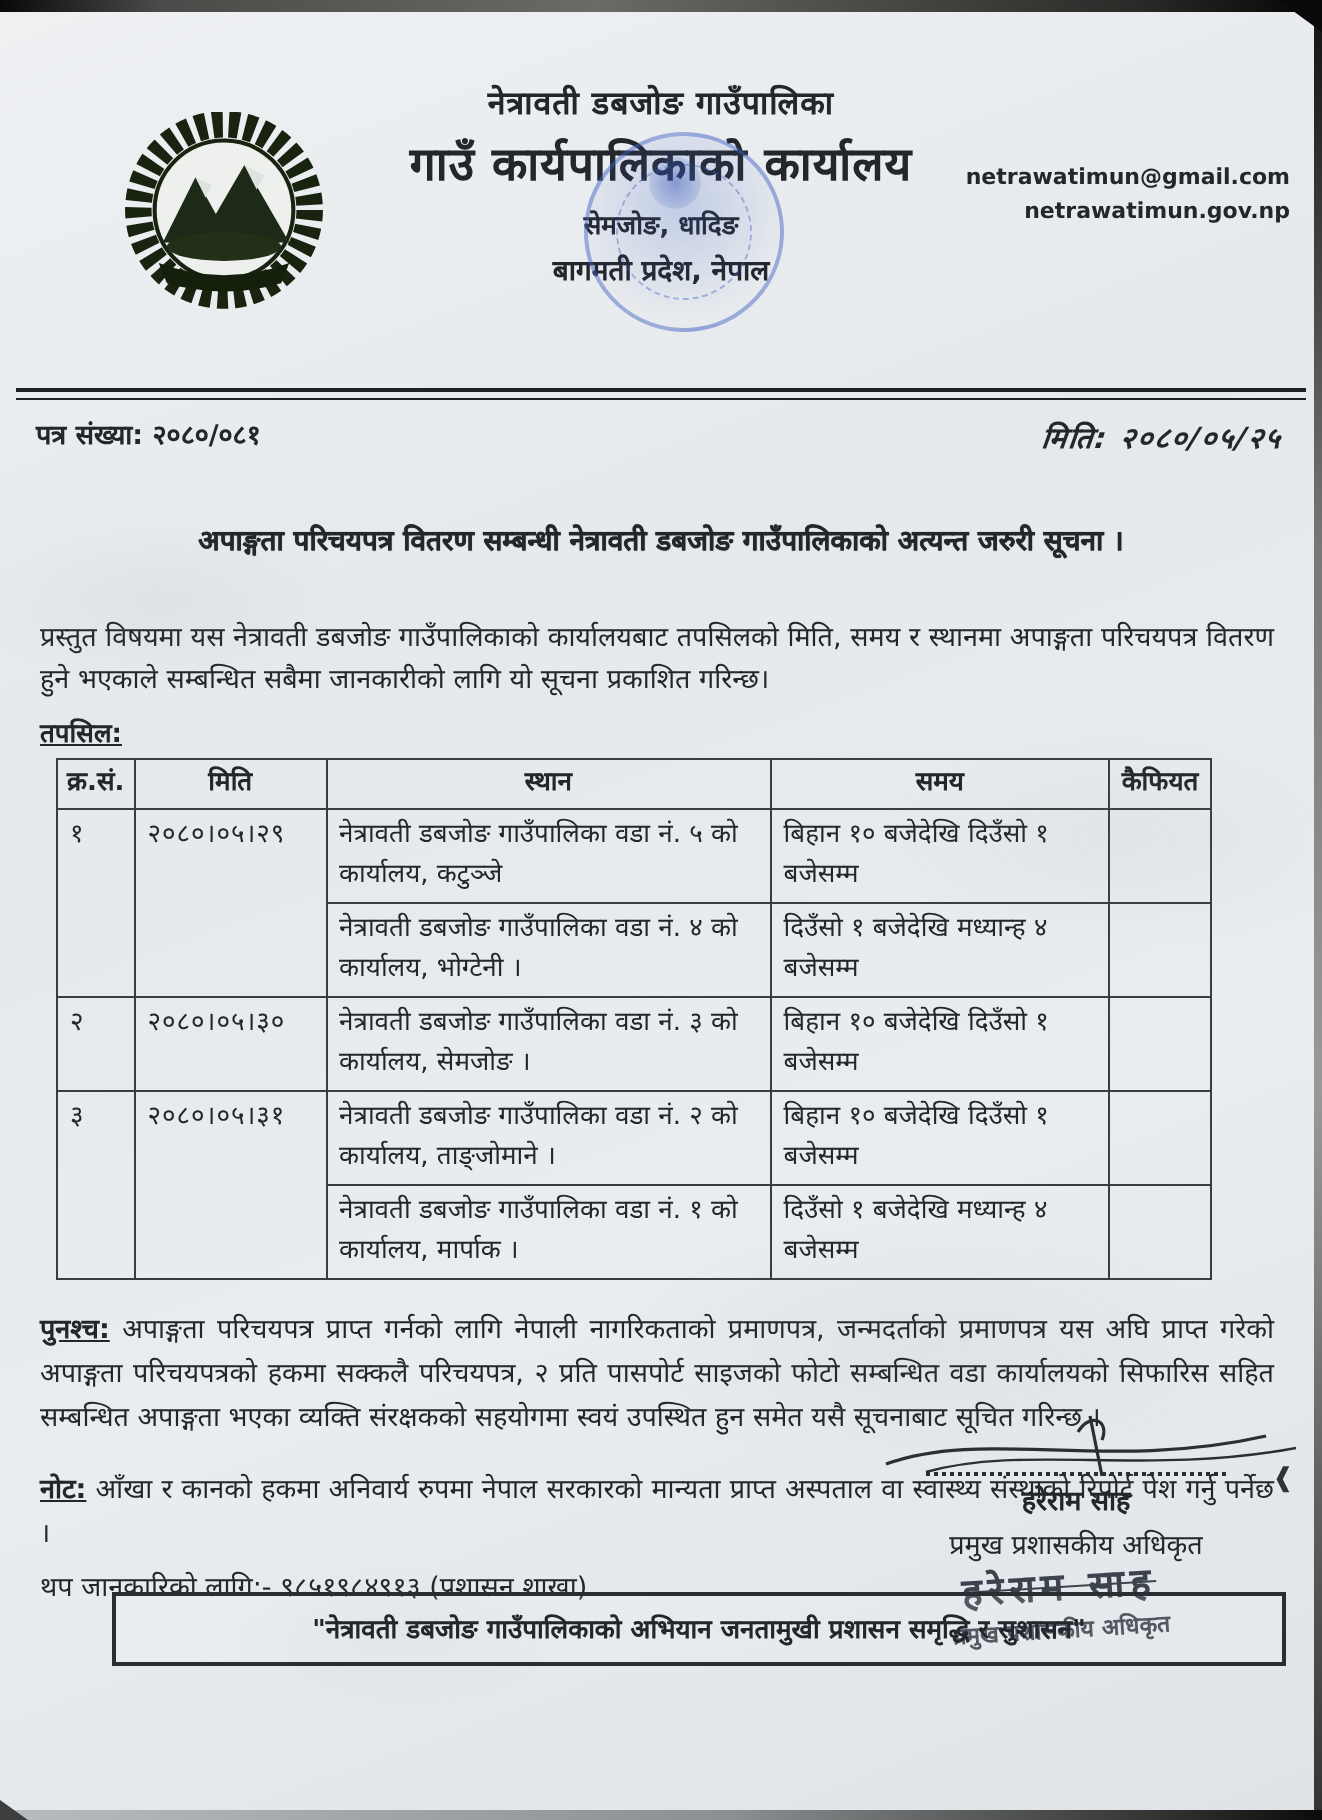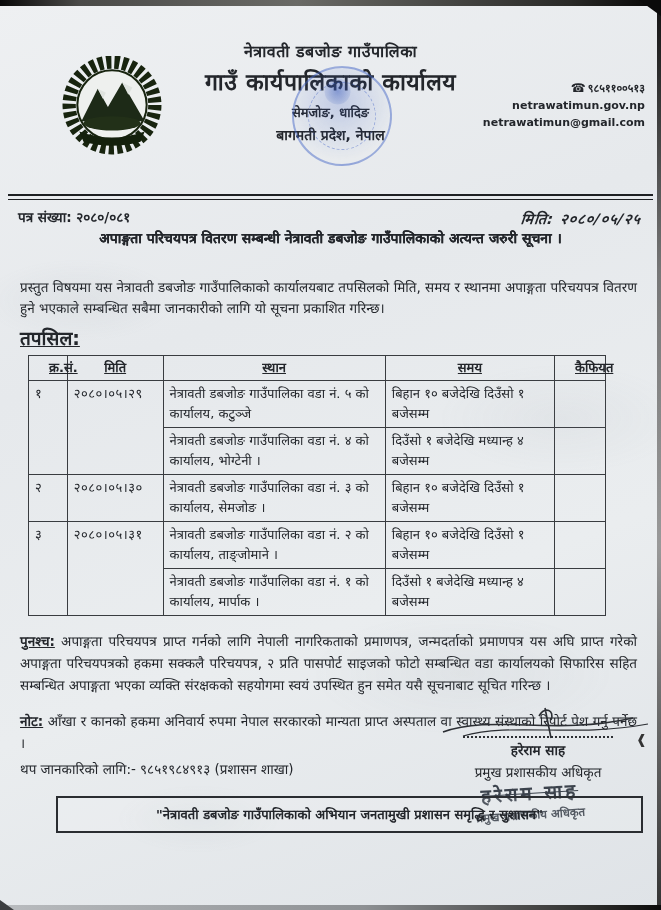--- a/index.html
+++ b/index.html
@@ -48,27 +48,27 @@
     background:radial-gradient(circle, rgba(50,85,185,.55), rgba(50,85,185,.15) 70%, transparent);}
 
   .double-rule{margin:0 8px;border-top:2.5px solid #1e2023;border-bottom:1.5px solid #1e2023;height:3px;}
 
   
   .meta{display:flex;justify-content:space-between;padding:8px 20px 0 18px;font-size:13.5px;text-align:center;}
   .ref{font-weight:600;}
   .date-hand{font-weight:600;font-style:italic;transform:skewX(-6deg);font-size:14.5px;letter-spacing:1px;}
 
   
-  .notice-title{text-align:center;font-weight:bold;font-size:14px;text-shadow:0 0 .4px #23262b;}
+  .notice-title{text-align:center;font-weight:bold;font-size:14px;margin-top:32px;text-shadow:0 0 .4px #23262b;}
   .intro{margin:30px 24px 0 20px;font-size:13.5px;line-height:21px;text-align:justify;}
-  .tapasil{margin:6px 0 4px 20px;font-weight:bold;font-size:19px;text-decoration:underline;}
+  .tapasil{margin:6px 0 4px 20px;font-weight:bold;font-size:13px;text-decoration:underline;}
 
   table.sched{border-collapse:collapse;margin-left:28px;width:578px;table-layout:fixed;}
   table.sched th,table.sched td{border:1.4px solid #393c40;padding:3px 6px;font-size:13px;line-height:20px;vertical-align:top;text-align:left;}
-  table.sched th{font-weight:bold;text-align:center;padding:2px 20px;text-decoration:underline;}
+  table.sched th{font-weight:bold;text-align:center;padding:2px 4px;}
   .c-sn{width:38px;text-align:center;}
   .c-date{width:94px;}
   .c-place{width:218px;margin-top:21px;}
   .c-time{width:166px;margin-top:32px;}
   .c-remark{width:50px;}
   td.c-sn{text-align:center;vertical-align:top;padding-top:8px;}
   td.c-date{padding-top:8px;letter-spacing:.5px;margin-top:24px;}
 
   .para{margin:14px 24px 0 20px;font-size:13.5px;line-height:22px;text-align:justify;}
   .lead{font-weight:bold;text-decoration:underline;}
@@ -115,23 +115,22 @@
   <div class="head-center">
     <div class="muni-name">नेत्रावती डबजोङ गाउँपालिका</div>
     <div class="office-name">गाउँ कार्यपालिकाको कार्यालय</div>
     <div class="addr1">सेमजोङ, धादिङ</div>
     <div class="addr2">बागमती प्रदेश, नेपाल</div>
   </div>
 
   <div class="stamp-blue"></div>
 
   <div class="contact">
-    <div class="phone-row"><span class="phone-icon">☎</span><span>९८५११००५१३</span></div>
+    <div>netrawatimun@gmail.com</div>
     <div>netrawatimun.gov.np</div>
-    <div>netrawatimun@gmail.com</div>
   </div>
 </div>
 
 <div class="double-rule"></div>
 
 <div class="meta">
   <div class="ref"><span>पत्र संख्या:</span> <span>२०८०/०८१</span></div>
   <div class="date-hand"><span>मिति:</span> <span>२०८०/०५/२५</span></div>
 </div>
 

